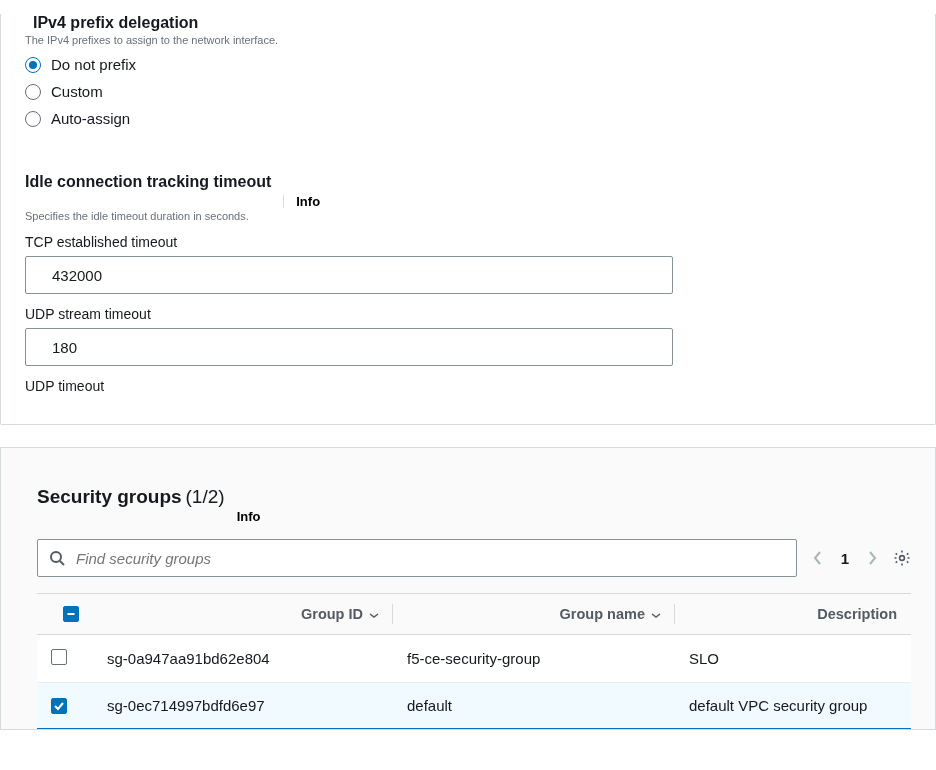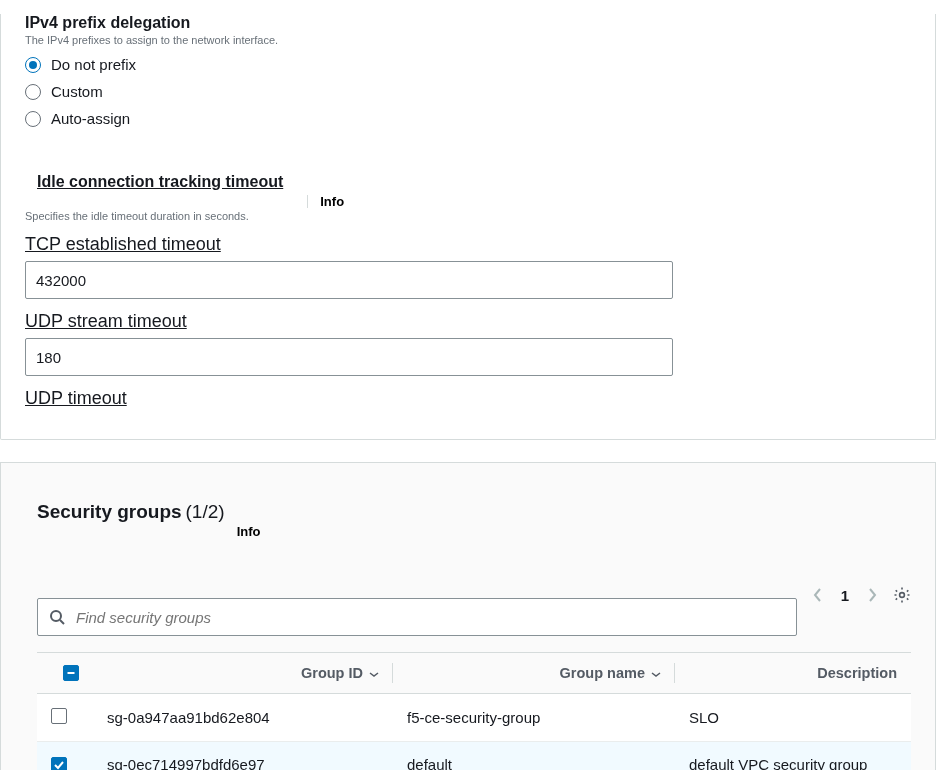--- a/index.html
+++ b/index.html
@@ -21,35 +21,35 @@
     border-radius: 2px;
     background: #fff;
     padding: 0 24px 24px 24px;
     margin: 0 0 20px 0;
   }
   .panel-notop { border-top: none; border-radius: 0 0 2px 2px; }
 
   .section-title {
     font-size: 16px;
     font-weight: 700;
-    margin: 14px 0 2px 0;
+    margin: 14px 0 2px 8px;
     color: #16191f;
   }
   .section-desc {
     font-size: 11px;
     color: #687078;
     margin: 0 0 10px 0;
   }
   .inline-title {
     display: flex;
     align-items: center;
     gap: 12px;
     margin: 28px 0 2px 0;
   }
-  .inline-title .section-title { margin: 12px; text-decoration: underline; }
+  .inline-title .section-title { margin: 0; }
   .info-link {
     color: #000000;
     font-size: 13px;
     font-weight: 700;
     cursor: pointer;
     padding-left: 12px;
     border-left: 1px solid #d5dbdb;
     line-height: 1;
     margin-top: 40px;
   }
@@ -76,28 +76,28 @@
   }
   .radio.checked::after {
     content: "";
     width: 8px; height: 8px;
     background: #0073bb;
     border-radius: 50%;
   }
 
   
   .field { margin-top: 12px; }
-  .field-label { font-size: 18px; color: #16191f; margin-bottom: 6px; text-decoration: underline; }
+  .field-label { font-size: 14px; color: #16191f; margin-bottom: 6px; }
   .text-input {
     width: 648px;
     max-width: 100%;
     height: 38px;
     border: 1px solid #879196;
     border-radius: 2px;
-    padding: 0 10px;
+    padding: 0 26px;
     font-size: 15px;
     color: #16191f;
     background: #fff;
   }
 
   
   .sg-panel {
     border: 1px solid #d5dbdb;
     background: #fafafa;
     padding: 22px 24px 0 36px;
@@ -121,21 +121,20 @@
   .sg-search {
     flex: 1;
     display: flex;
     align-items: center;
     border: 1px solid #879196;
     border-radius: 2px;
     background: #fff;
     height: 38px;
     padding: 0 10px;
     gap: 8px;
-    margin-top: 44px;
   }
   .sg-search input {
     flex: 1;
     border: none;
     outline: none;
     font-size: 15px;
     font-style: italic;
     color: #687078;
     background: transparent;
   }

